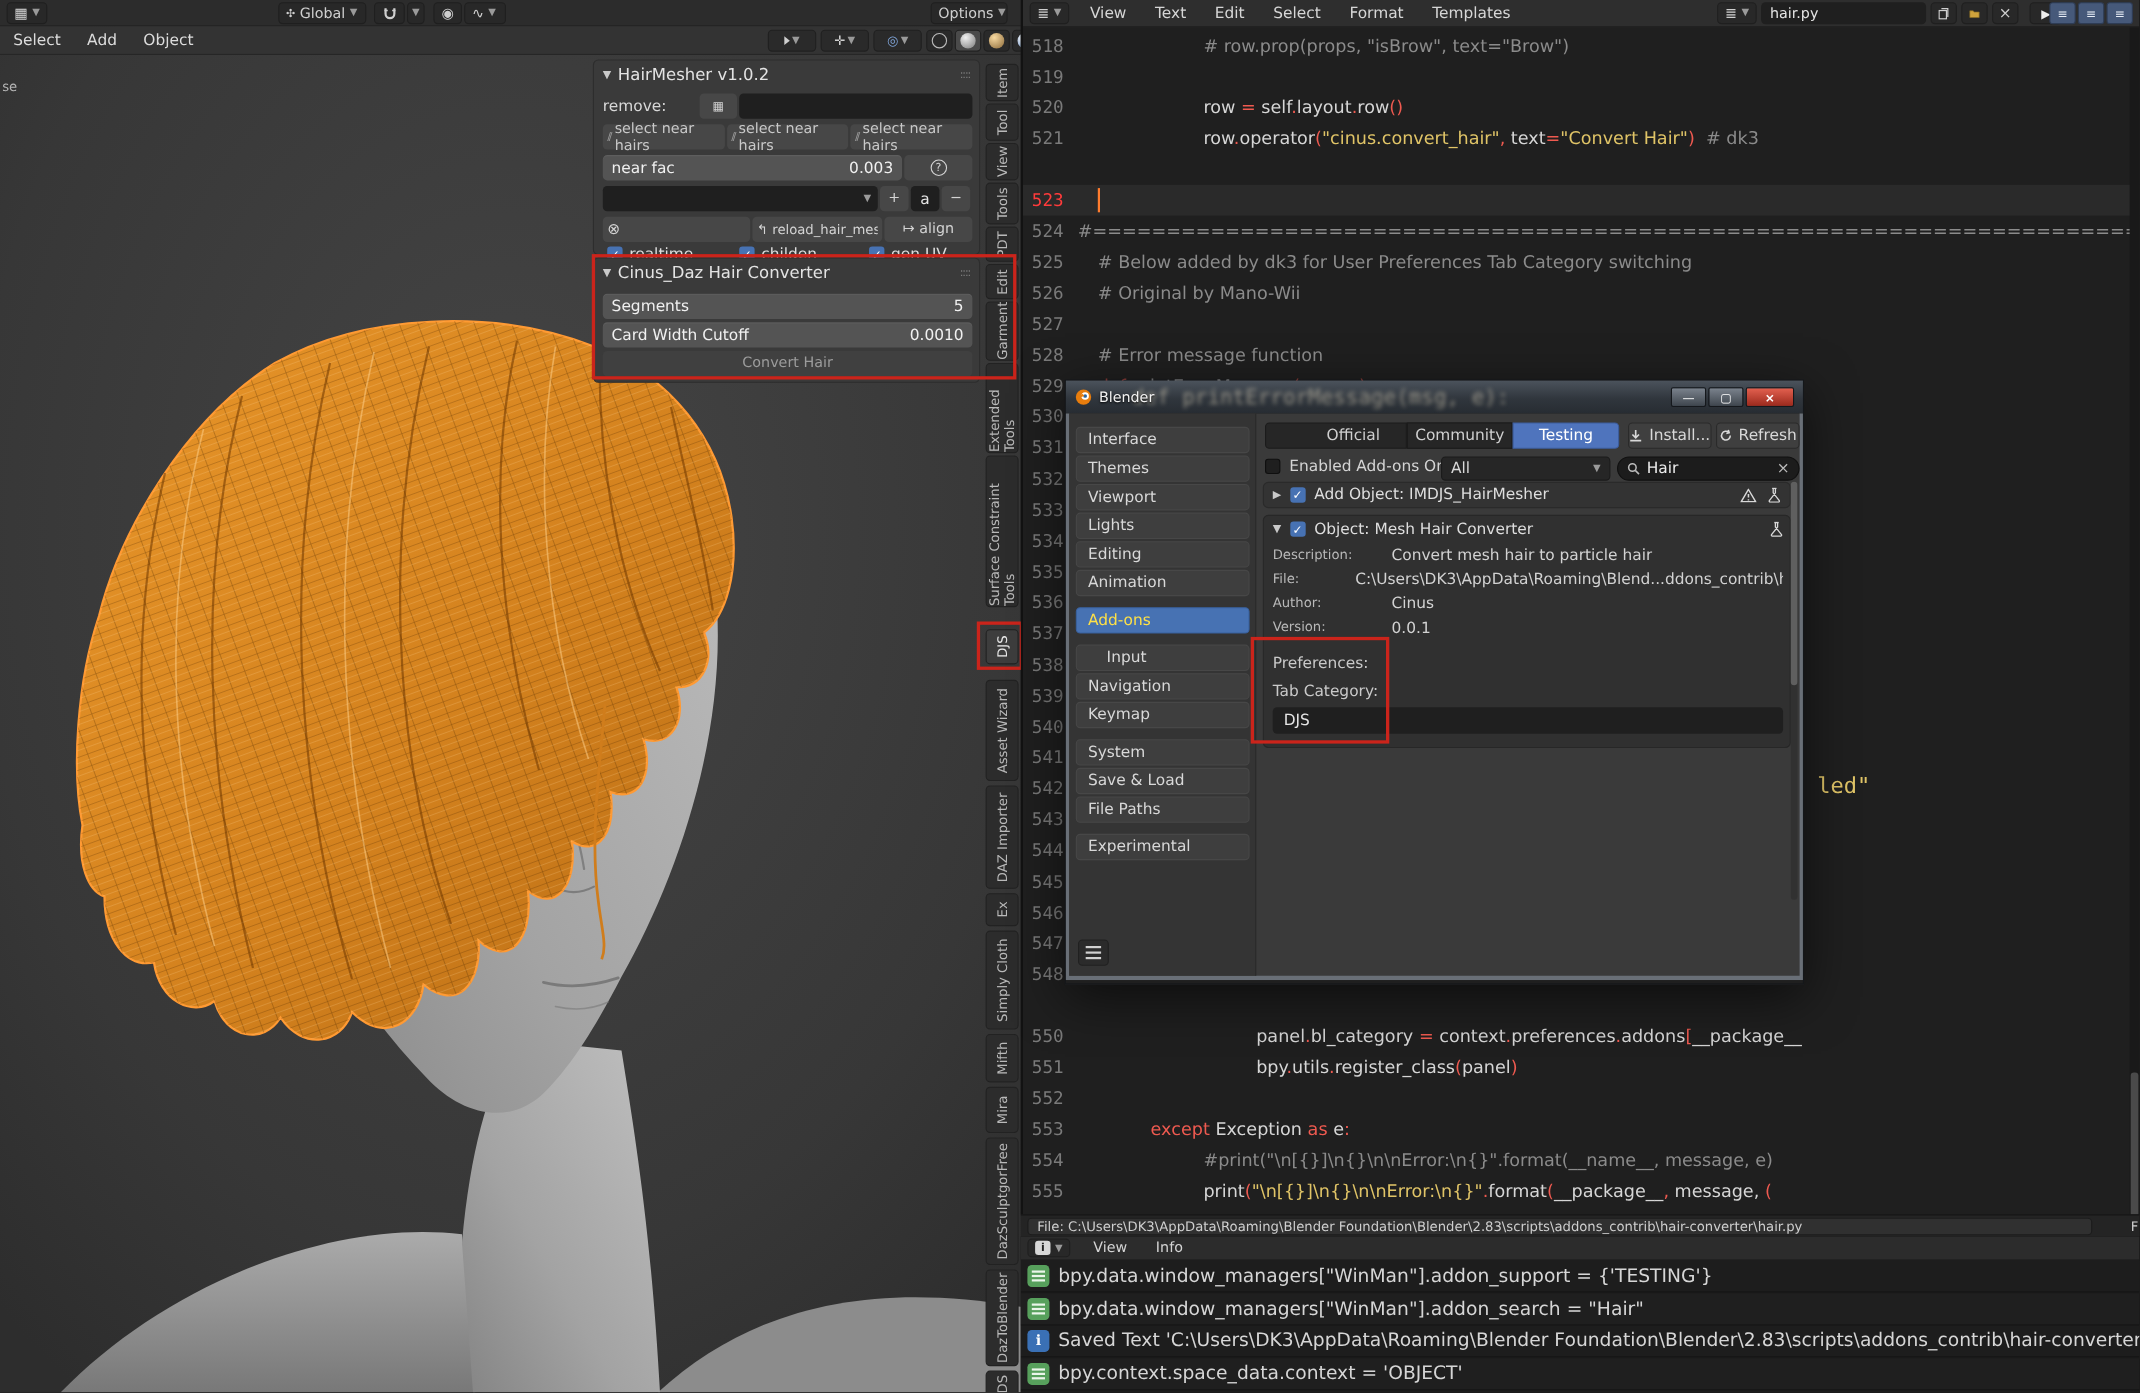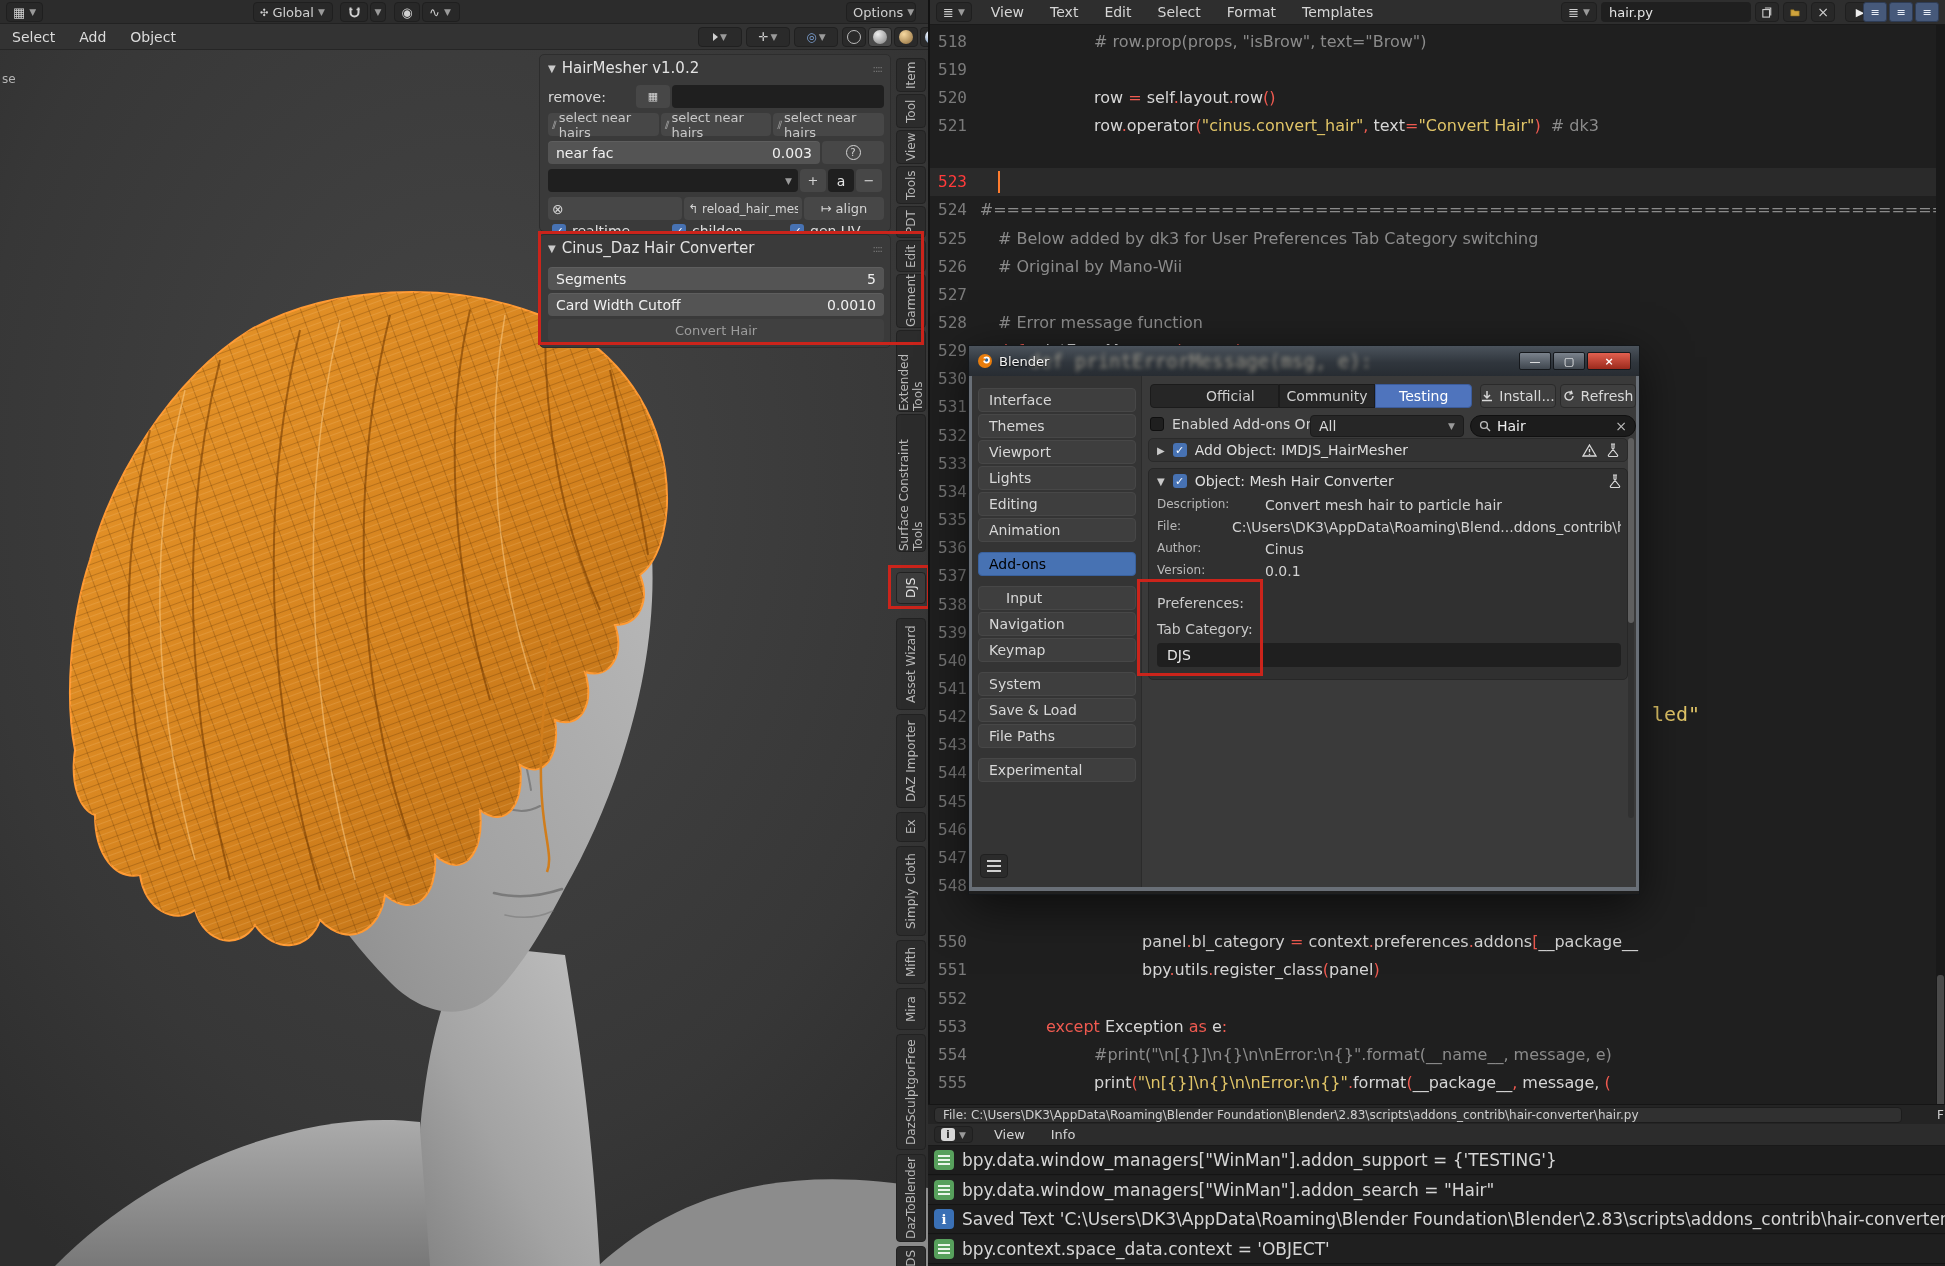--- a/index.html
+++ b/index.html
@@ -76,21 +76,21 @@
   
   #win{left:968px;top:345px;width:672px;height:550px;z-index:20;box-shadow:0 12px 45px rgba(0,0,0,.6);border:1px solid #14171a}
   #win-title{position:absolute;left:0;top:0;width:100%;height:30px;background:linear-gradient(#4b535c,#30363d 55%,#272c32);display:flex;align-items:center;padding:0 8px;gap:6px;overflow:hidden}
   #win-title .t{color:#f2f2f2;font-size:13px;text-shadow:0 1px 2px #000}
   .ghost{position:absolute;left:60px;top:4px;color:rgba(225,215,190,.55);font-size:19px;filter:blur(2px);font-family:"DejaVu Sans Mono",monospace;white-space:pre}
   .winbtn{width:32px;height:18px;border-radius:2px;border:1px solid #15181c;display:flex;align-items:center;justify-content:center;color:#fff;font-size:11px;background:linear-gradient(#7a828c,#3f464e)}
   .winbtn.close{width:44px;background:linear-gradient(#e2604f,#9c2a1d);font-weight:bold}
   #win-body{position:absolute;left:0;top:30px;width:670px;height:515px;background:#3a3a3a;border-left:3px solid rgba(130,140,152,.65);border-right:3px solid rgba(130,140,152,.65);border-bottom:4px solid rgba(130,140,152,.65)}
   #p-side{position:absolute;left:0;top:0;width:170px;height:100%;background:#343434;border-right:1px solid #2b2b2b;padding:0}
   .side-item{position:absolute;left:6px;width:158px;height:24px;background:#3e3e3e;border:1px solid #474747;border-radius:4px;display:flex;align-items:center;padding:0 10px;color:#d8d8d8;font-size:14px}
-  .side-item.active{background:#4772b3;border-color:#39619e;color:#000000}
+  .side-item.active{background:#4772b3;border-color:#39619e;color:#fde047}
   #p-main{position:absolute;left:176px;top:0;width:488px;height:100%}
   .seg{height:24px;background:#262626;border:1px solid #1b1b1b;color:#cfcfcf;font-size:14px;display:flex;align-items:center;justify-content:center;flex:1}
   .seg.active{background:#4f74bd;color:#fff;border-color:#3c5c9c}
   .pfbtn{height:24px;background:#3f3f3f;border:1px solid #2a2a2a;border-radius:4px;color:#d8d8d8;font-size:14px;display:flex;align-items:center;justify-content:center;gap:6px}
   .ddown{height:22px;background:#262626;border:1px solid #1b1b1b;border-radius:4px;color:#d8d8d8;font-size:14px;display:flex;align-items:center;padding:0 8px}
   .searchbox{height:22px;background:#1c1c1c;border:1px solid #101010;border-radius:11px;color:#eee;font-size:14px;display:flex;align-items:center;padding:0 8px;gap:6px}
   .addon-head{position:absolute;height:24px;display:flex;align-items:center;gap:8px;color:#dedede;font-size:14px}
   #addon-box{position:absolute;left:0;top:92px;width:480px;height:212px;background:#303030;border:1px solid #272727;border-radius:5px}
   .det-label{color:#b9b9b9;font-size:12px}
   .det-val{color:#d2d2d2;font-size:14px}

